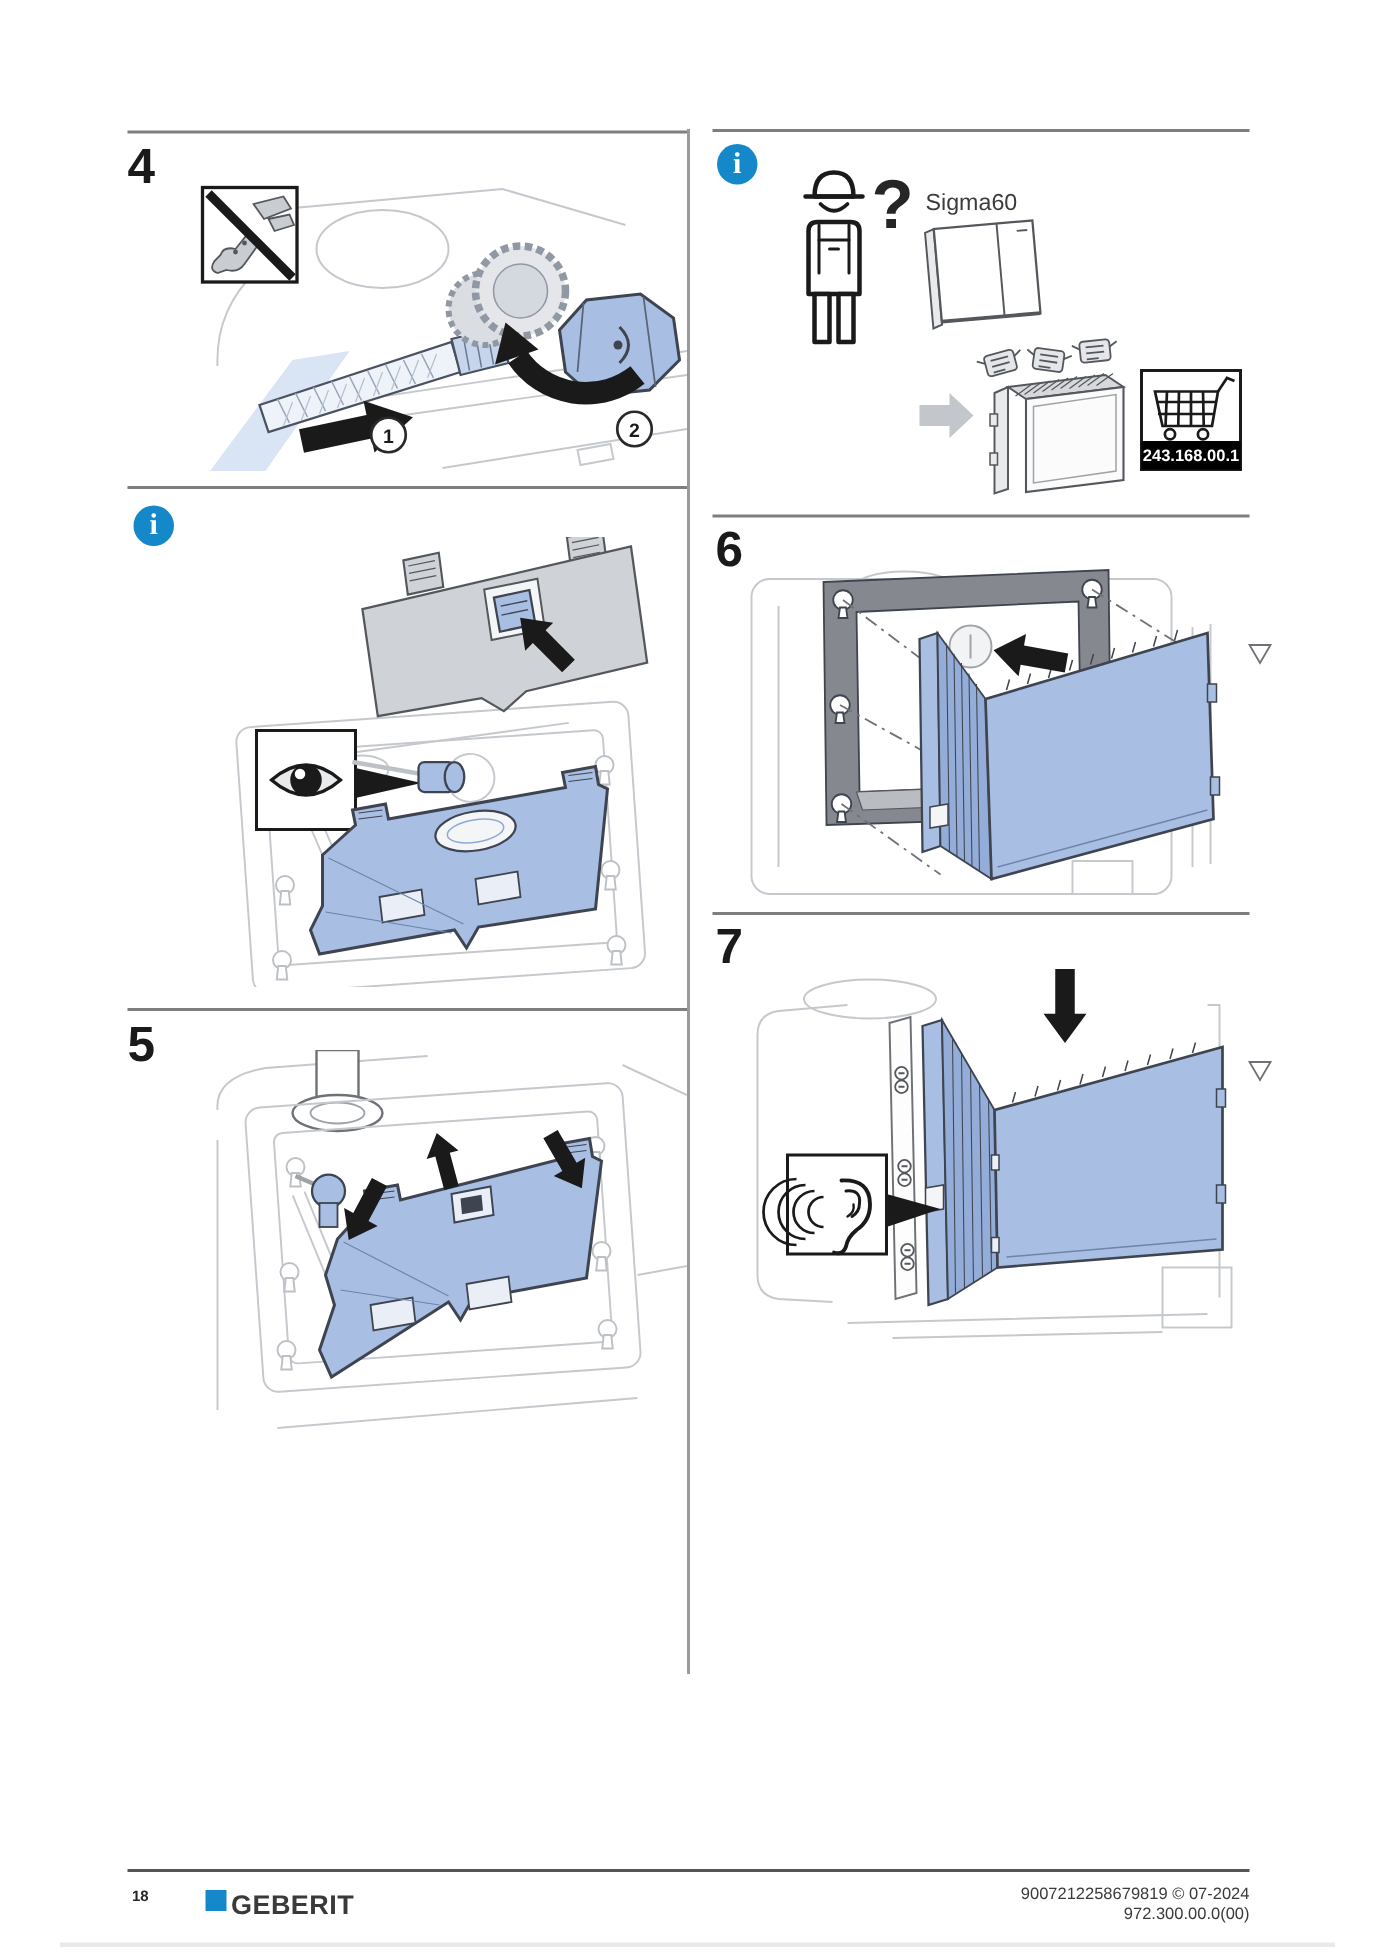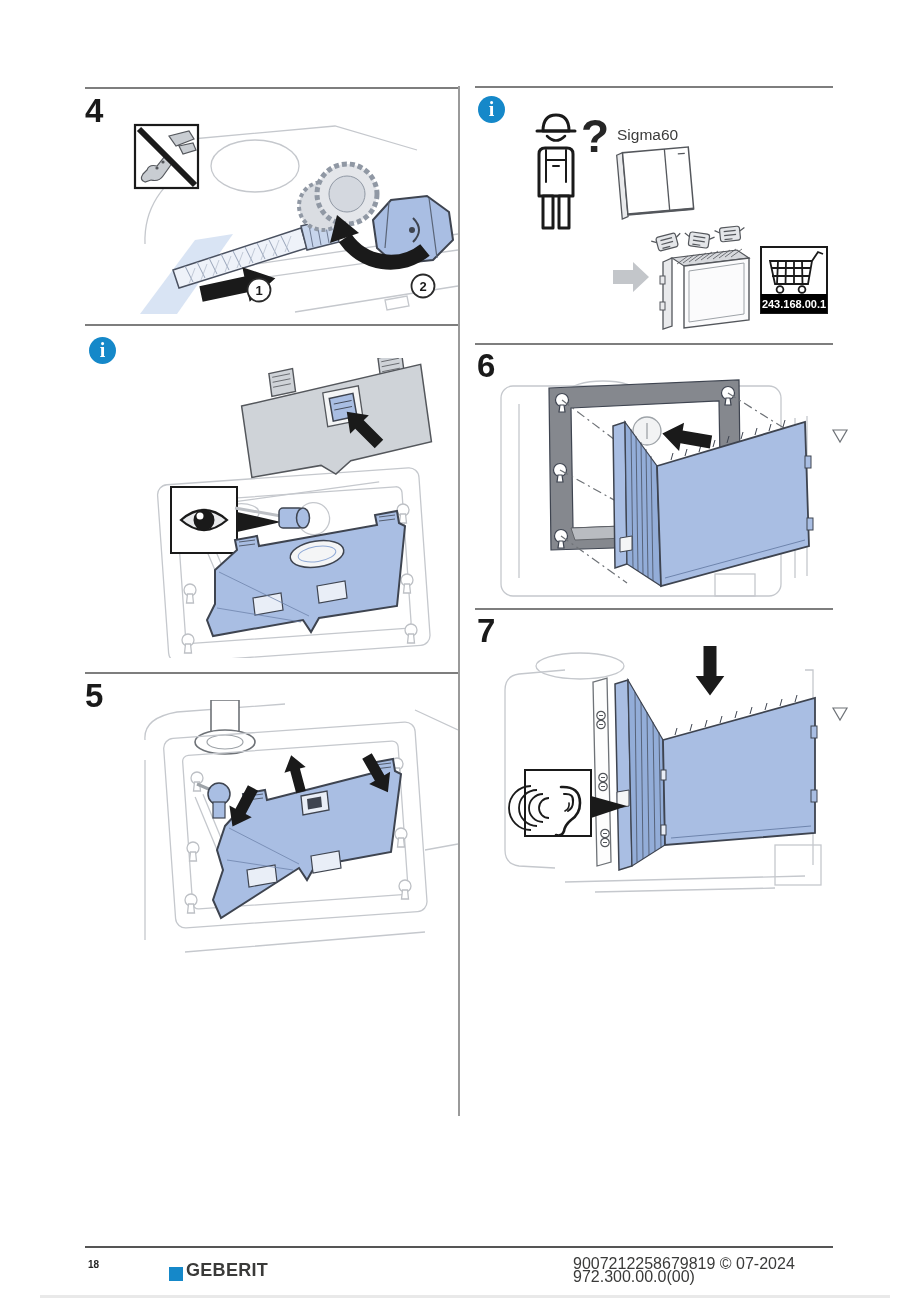--- a/index.html
+++ b/index.html
@@ -13,24 +13,24 @@
              color:#fff;display:flex;align-items:center;justify-content:center;
              font-family:"Liberation Serif",serif;font-weight:bold;font-size:20px;line-height:1;
              padding-bottom:1px;box-sizing:border-box;}
   svg{position:absolute;display:block;}
   svg text{font-family:"Liberation Sans",sans-serif;}
   .co{font-size:13px;font-weight:bold;text-anchor:middle;fill:#1a1a1a;}
   .qmark{font-size:46px;font-weight:bold;fill:#262626;}
   .sigma{font-size:15.5px;fill:#3c3c3b;}
   .partnum{font-size:11px;font-weight:bold;fill:#ffffff;text-anchor:middle;}
   .footer-pn{position:absolute;font-size:10px;font-weight:bold;color:#262626;}
-  .logo{position:absolute;display:flex;align-items:flex-end;gap:3px;margin-left:32px;}
+  .logo{position:absolute;display:flex;align-items:flex-start;gap:3px;}
   .logo .sq{width:14px;height:14px;background:#1588C9;}
   .logo .word{font-size:18px;font-weight:bold;letter-spacing:.3px;color:#3a3a39;}
-  .colophon{position:absolute;text-align:left;font-size:16px;line-height:13px;color:#3a3a39;}
+  .colophon{position:absolute;text-align:right;font-size:11px;line-height:13px;color:#3a3a39;}
   .bottom-band{position:absolute;left:40px;right:30px;top:1295px;height:3px;background:#e9e9e9;}
   .faint{stroke:#C5C8CD;fill:none;stroke-width:1.3;}
   .blue{fill:#A9BEE3;stroke:#3E4450;}
   .lite{fill:#E9EEF7;stroke:#3E4450;}
 </style>
 </head>
 <body>
 
 <div class="page">
 

